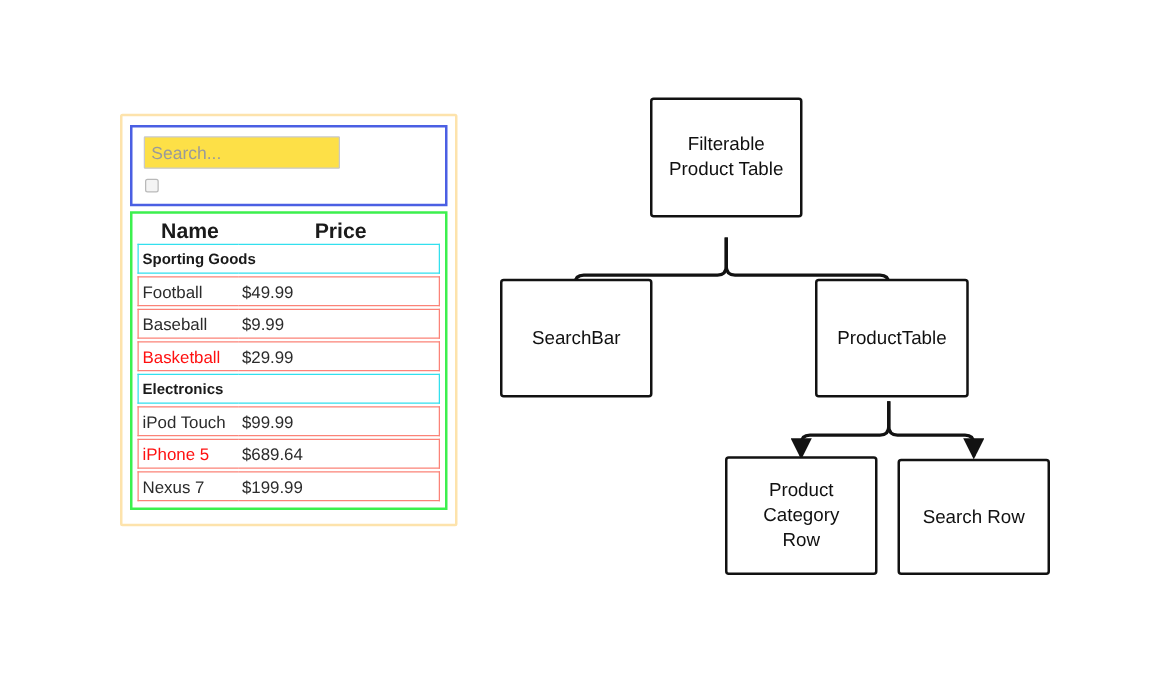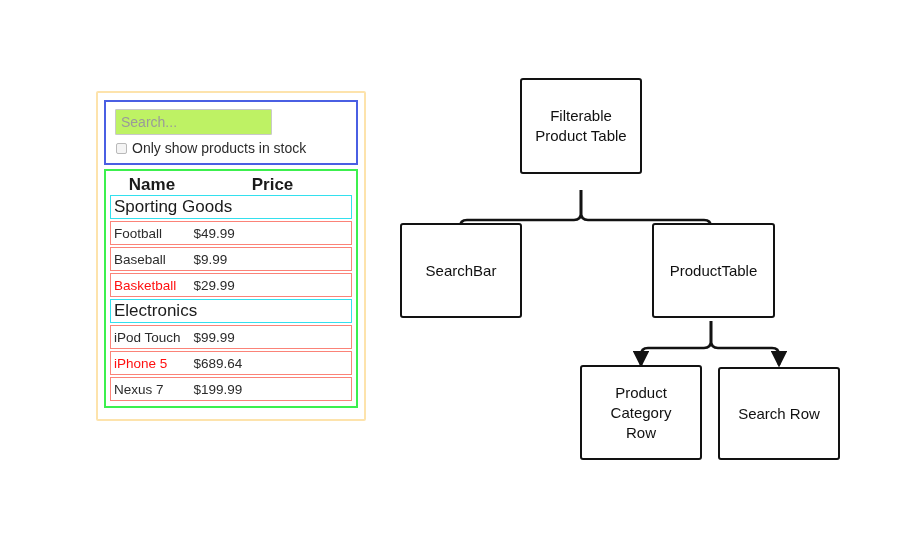--- a/index.html
+++ b/index.html
@@ -37,21 +37,21 @@
     padding: 7px 9px 6px 9px;
     background: #ffffff;
   }
   #search-input {
     display: block;
     width: 157px;
     height: 26px;
     box-sizing: border-box;
     border: 1px solid #c9c9c9;
     border-radius: 1px;
-    background: #bef264;
+    background: #fde047;
     color: #777777;
     font-family: "Liberation Sans", sans-serif;
     font-size: 14px;
     padding: 0 5px;
     outline: none;
   }
   #search-input::placeholder { color: #9a9a9a; opacity: 1; }
 
   .stock-row {
     display: flex;
@@ -107,22 +107,22 @@
     height: 21px;
     vertical-align: middle;
     padding-left: 3px;
   }
 
   .cat-row td {
     border: 1.5px solid #33e0ee;
     box-sizing: border-box;
     height: 23px;
     vertical-align: middle;
-    font-size: 17px;
-    font-weight: normal;
+    font-size: 12px;
+    font-weight: bold;
     color: #1a1a1a;
     padding-left: 3px;
     border-right: none;
     border-left: 1.5px solid #33e0ee;
   }
   .cat-row td.cat-cell {
     border: 1.5px solid #33e0ee;
     border-right-width: 1.5px;
   }
 
@@ -172,21 +172,20 @@
 <body>
 
 <div id="screen">
 
   <div id="app-wrapper">
 
     <div id="searchbar-panel">
       <input id="search-input" type="text" placeholder="Search..." value="" style="">
       <div class="stock-row">
         <input id="stock-checkbox" type="checkbox" style="">
-        <span id="stock-label">Only show products in stock</span>
       </div>
     </div>
 
     <div id="producttable-panel">
       <table class="ptable">
         <colgroup>
             <col class="col-name">
             <col class="col-price">
           </colgroup>
         <thead>

